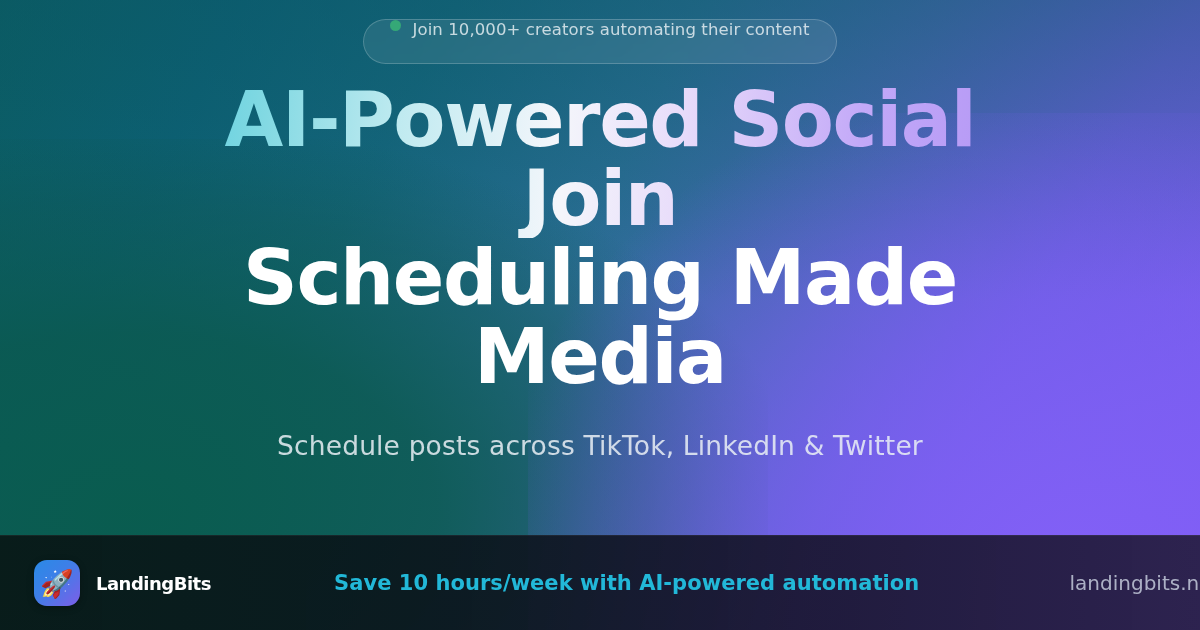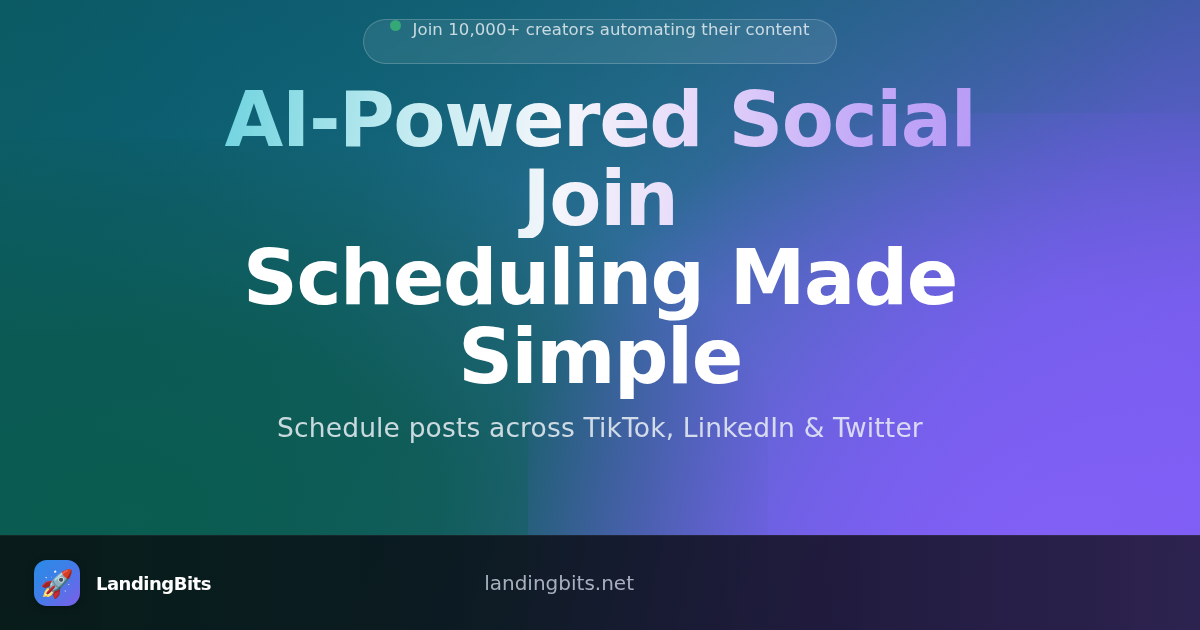--- a/index.html
+++ b/index.html
@@ -133,21 +133,21 @@
       #ab8df3 100%);
     -webkit-background-clip: text;
     background-clip: text;
     -webkit-text-fill-color: transparent;
     color: transparent;
   }
   .headline .solid { color: #ffffff; }
 
   .subtitle {
     width: 860px;
-    margin-top: 11px;
+    margin-top: 29px;
     text-align: center;
     font-size: 26.5px;
     font-weight: 400;
     line-height: 41px;
     color: rgba(233, 239, 245, 0.86);
     letter-spacing: 0.15px;
   }
   .subtitle .sline { display: block; white-space: nowrap; }
 
   
@@ -230,34 +230,35 @@
 
     <div class="badge">
       <span class="badge-dot"></span>
       <span class="badge-text">Join 10,000+ creators automating their content</span>
     </div>
 
     <h1 class="headline">
       <span class="line grad">AI-Powered Social</span>
       <span class="line grad">Join</span>
       <span class="line solid">Scheduling Made</span>
-      <span class="line solid">Simple</span>
+      <span class="line solid">Media</span>
     </h1>
 
     <p class="subtitle">
       <span class="sline">Schedule posts across TikTok, LinkedIn &amp; Twitter</span>
     </p>
 
   </div>
 
   <div class="footer">
 
     <div class="brand">
       <span class="brand-tile">🚀</span>
       <span class="brand-name">LandingBits</span>
     </div>
 
+    <div class="footer-tagline">Save 10 hours/week with AI-powered automation</div>
 
     <div class="footer-url">landingbits.net</div>
 
   </div>
 
 </div>
 
 </body></html>

